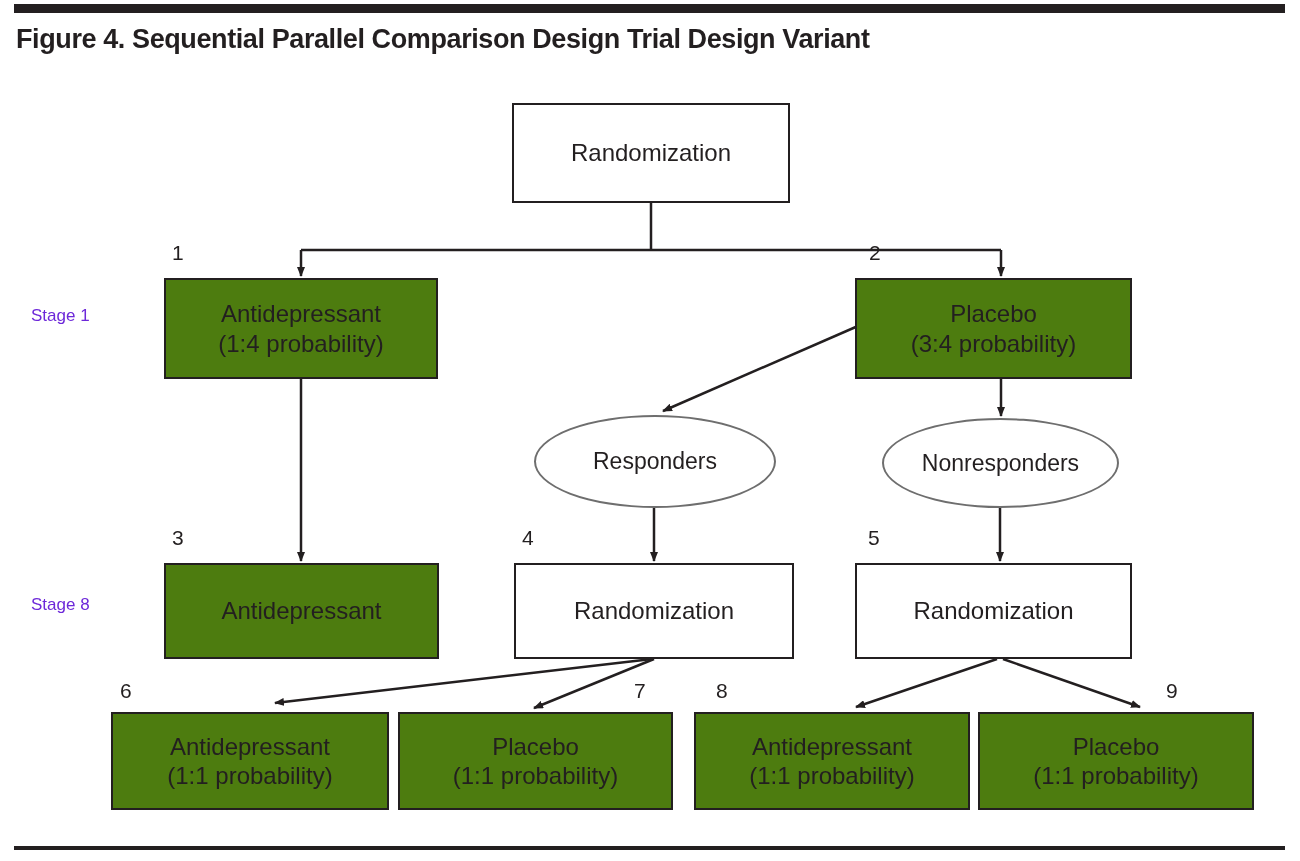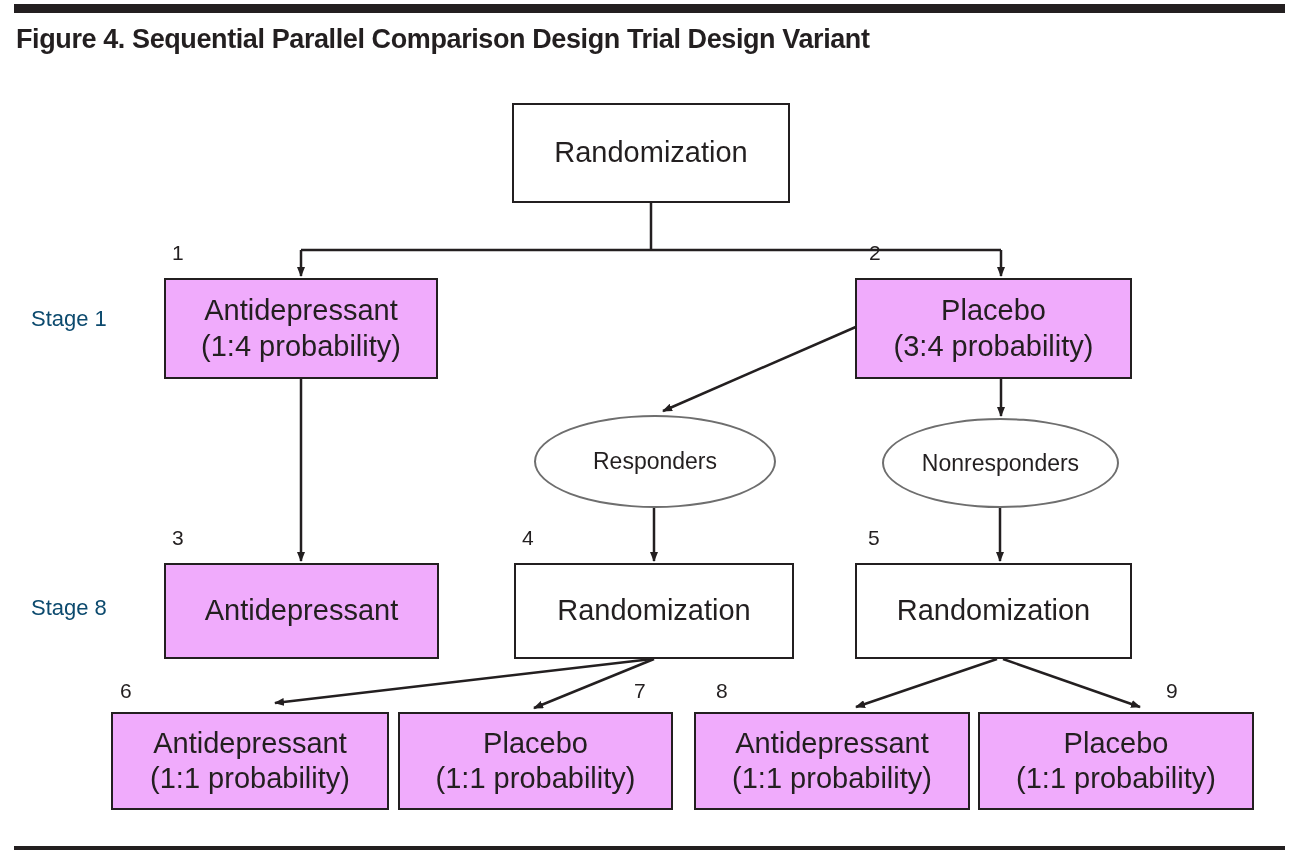--- a/index.html
+++ b/index.html
@@ -67,27 +67,27 @@
   
   .node {
     position: absolute;
     box-sizing: border-box;
     display: flex;
     flex-direction: column;
     align-items: center;
     justify-content: center;
     text-align: center;
     line-height: 1.22;
-    font-size: 29px;
+    font-size: 24px;
     color: #231f20;
     border: 2px solid #231f20;
     background: #ffffff;
   }
   .node.shaded {
-    background: #f0abfc;
+    background: #4d7c0f;
   }
   .node .line2 {
     display: block;
   }
 
   
   .ellipse-node {
     position: absolute;
     box-sizing: border-box;
     display: flex;
@@ -97,22 +97,22 @@
     font-size: 23px;
     color: #231f20;
     border: 2px solid #6e6e6e;
     border-radius: 50%;
     background: #ffffff;
   }
 
   
   .stage-label {
     position: absolute;
-    font-size: 22px;
-    color: #0c4a6e;
+    font-size: 17px;
+    color: #6d28d9;
     white-space: nowrap;
   }
 
   
   .num-tag {
     position: absolute;
     font-size: 21px;
     color: #231f20;
     white-space: nowrap;
   }

